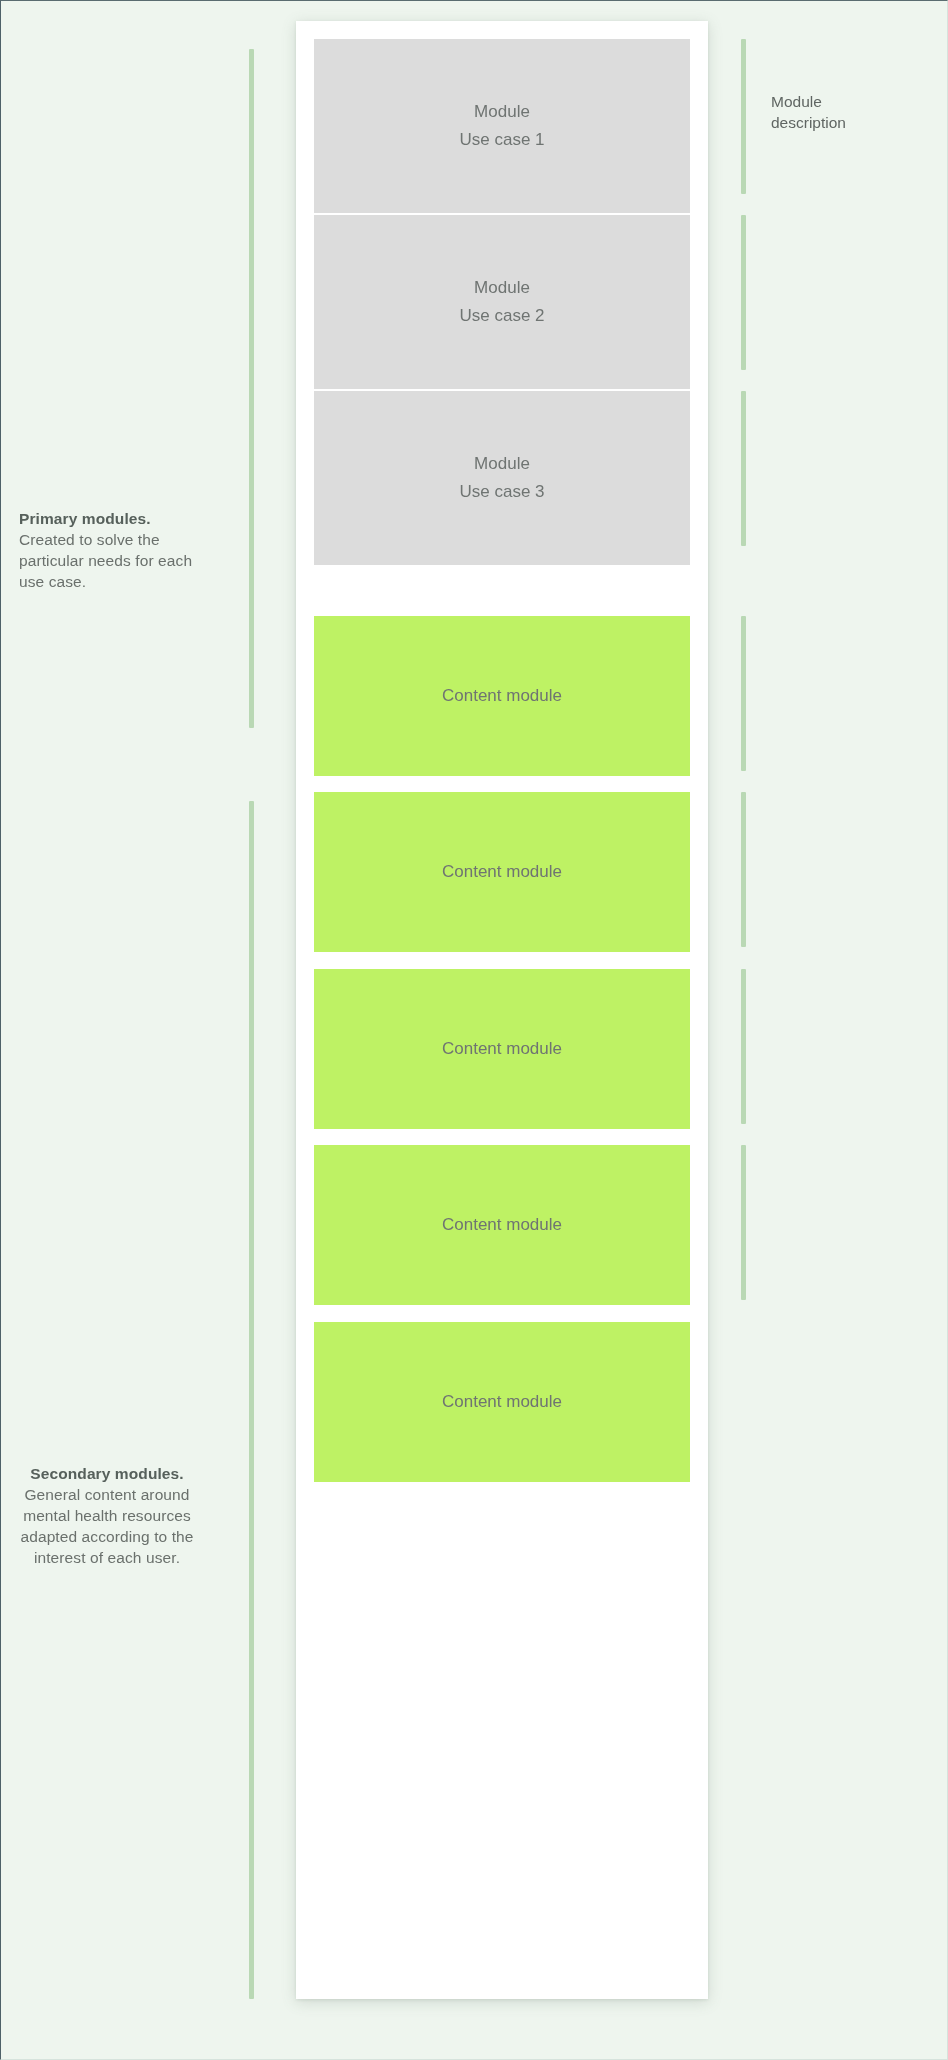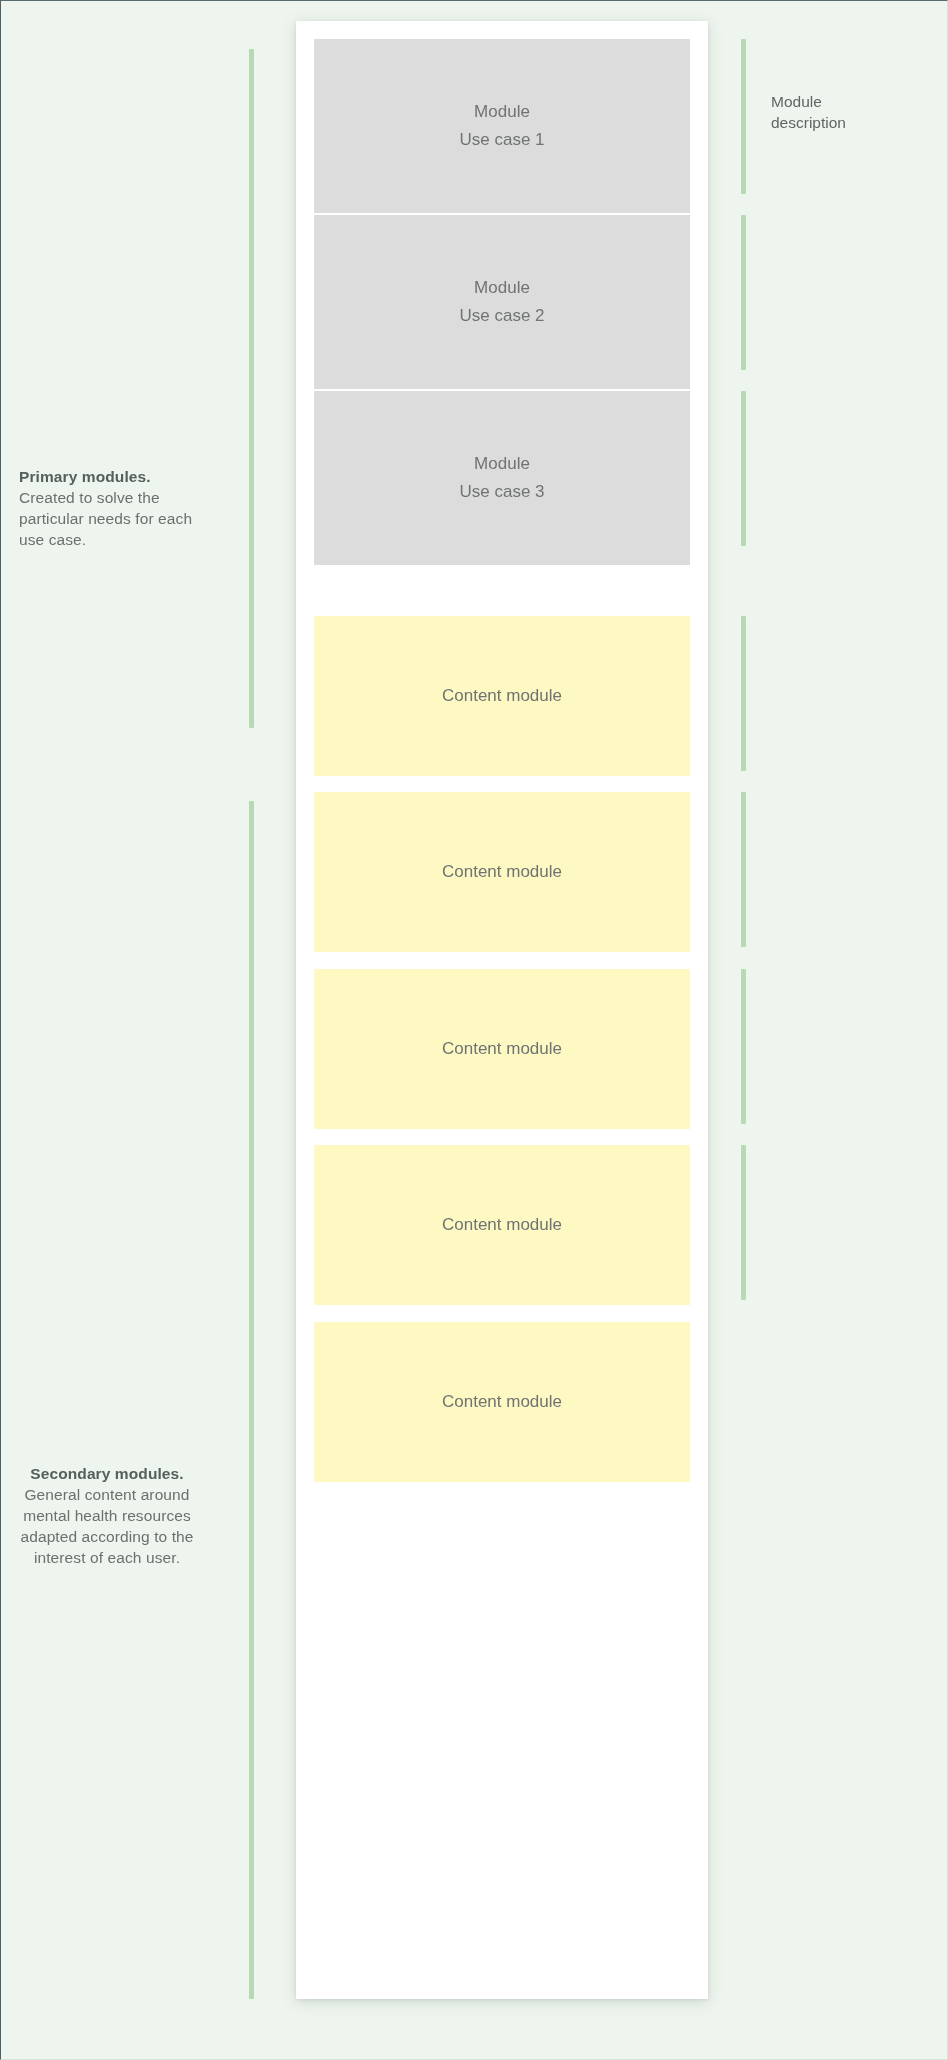--- a/index.html
+++ b/index.html
@@ -35,21 +35,21 @@
     line-height: 21px;
     letter-spacing: 0.1px;
   }
   .annotation .lead {
     font-weight: bold;
     color: #56605b;
   }
   .annotation .body {
     color: #6a706c;
   }
-  #ann-primary  { top: 465px; }
+  #ann-primary  { top: 507px; }
   #ann-secondary{ top: 1462px; text-align: center; }
 
   
   .rail {
     position: absolute;
     width: 5px;
     background: #b9d8b4;
     border-radius: 1px;
   }
   .rail-left { left: 248px; }
@@ -84,21 +84,21 @@
     width: 376px;
     display: flex;
     align-items: center;
     justify-content: center;
     text-align: center;
     color: #6f7472;
     font-size: 17px;
     line-height: 28px;
   }
   .module-box.primary  { background: #dcdcdc; }
-  .module-box.content  { background: #fef9c3; }
+  .module-box.content  { background: #bef264; }
 
   .module-label {
     color: #6f7472;
     font-size: 17px;
     line-height: 28px;
     white-space: pre-line;
   }
 
   
   .divider {

